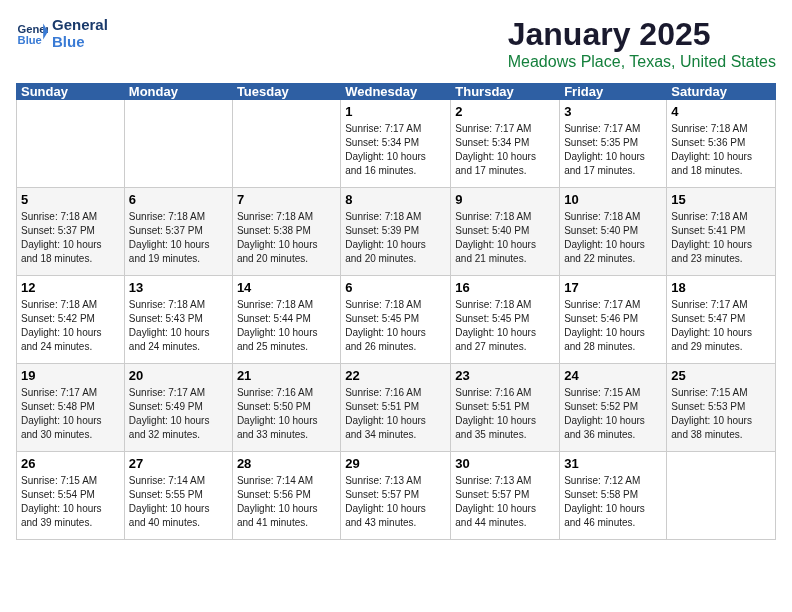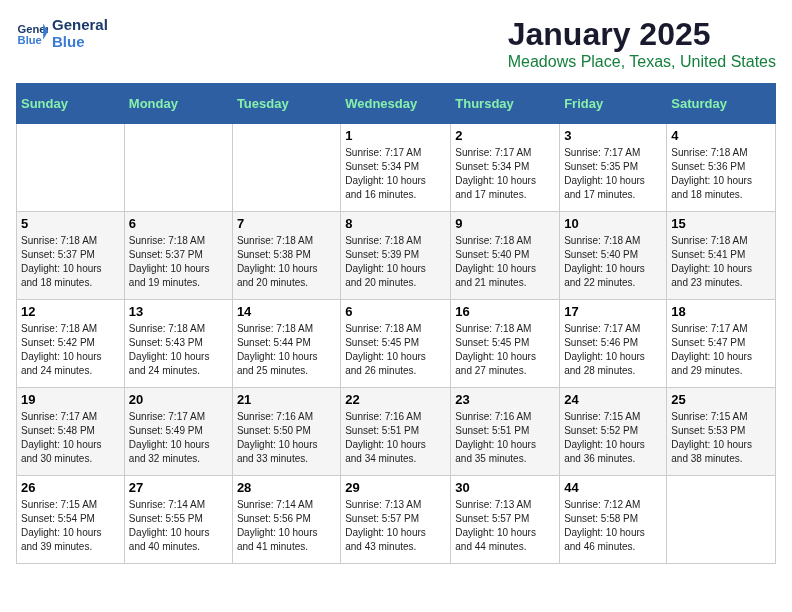--- a/index.html
+++ b/index.html
@@ -37,22 +37,22 @@
       font-size: 16px;
       color: #15803d;
     }
     table {
       width: 100%;
       border-collapse: collapse;
       font-size: 11px;
     }
     thead tr th {
       background: #2e5fa3;
-      color: #86efac;
-      padding: 12px 4px;
+      color: #ffffff;
+      padding: 0 4px;
       text-align: left;
       font-size: 13px;
       font-weight: bold;
       border: 1px solid #2e5fa3;
     }
     tbody tr td {
       border: 1px solid #ccc;
       vertical-align: top;
       padding: 4px;
       height: 88px;
@@ -327,21 +327,21 @@
 and 43 minutes.</div>
         </td>
         <td>
           <div class="day-number">30</div>
           <div class="day-info" style="white-space: pre-line;">Sunrise: 7:13 AM
 Sunset: 5:57 PM
 Daylight: 10 hours
 and 44 minutes.</div>
         </td>
         <td>
-          <div class="day-number">44</div>
+          <div class="day-number">31</div>
           <div class="day-info" style="white-space: pre-line;">Sunrise: 7:12 AM
 Sunset: 5:58 PM
 Daylight: 10 hours
 and 46 minutes.</div>
         </td>
         <td class="empty-cell"></td>
       </tr>
     </tbody>
 </table>
 

